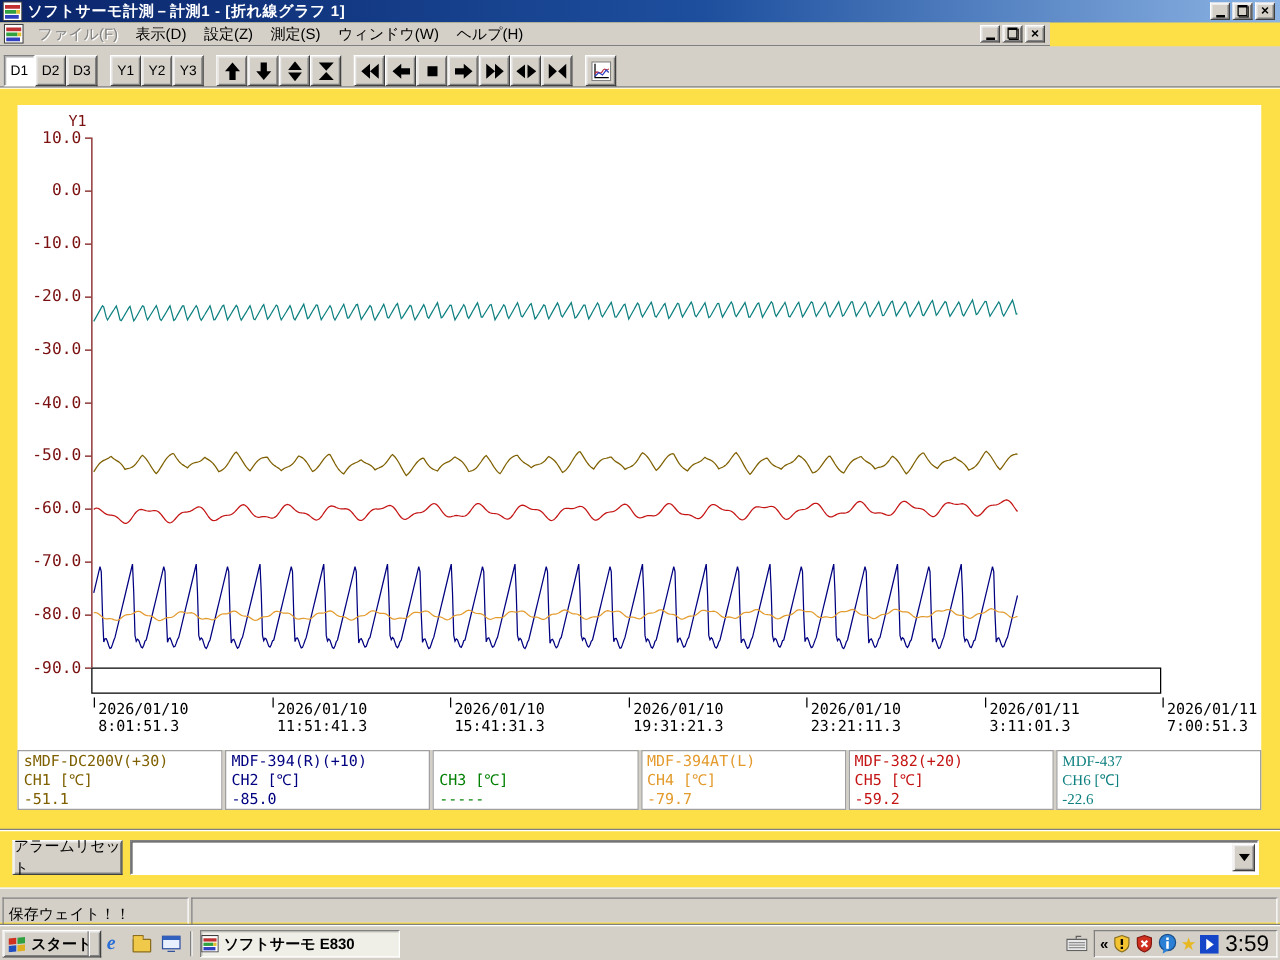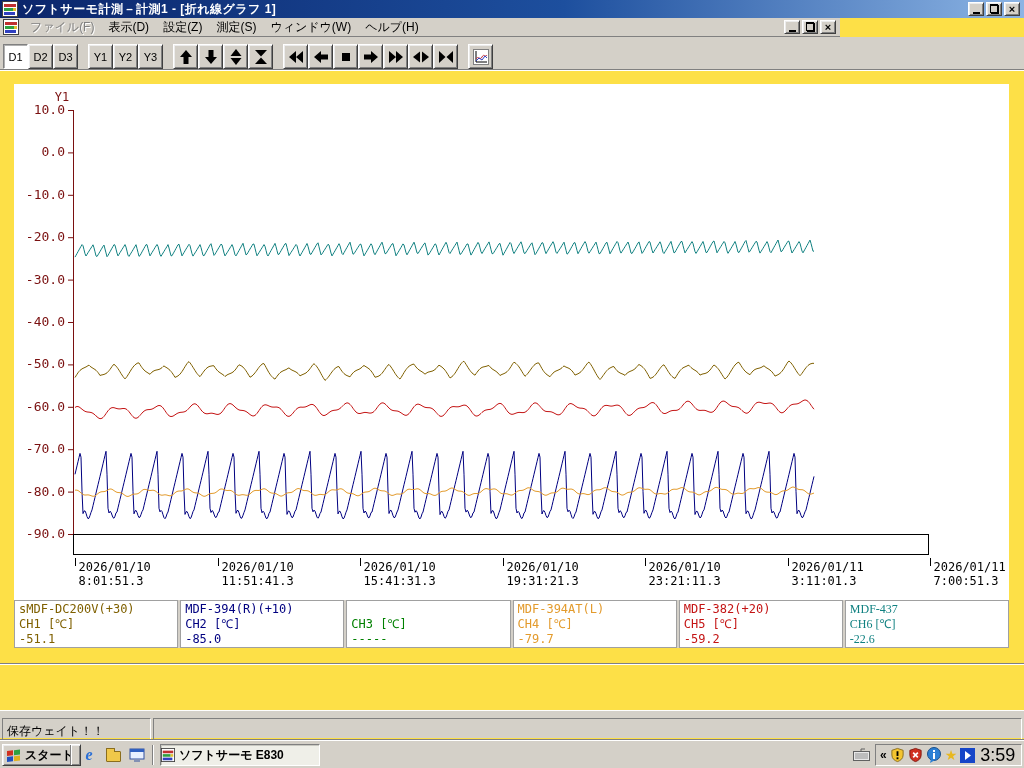--- a/index.html
+++ b/index.html
@@ -290,20 +290,31 @@
     </div>
     <div class="legend-cell" style="color: rgb(15, 128, 128); font-family: Liberation Serif, serif;">
       <div>MDF-437</div>
       <div>CH6 [℃]</div>
       <div>-22.6</div>
     </div>
   </div>
 
   <div class="groove"></div>
 
+  <div class="alarm-row">
+    <div class="alarm-btn raised">アラームリセット</div>
+    <div class="combo">
+      <span></span>
+      <div class="combo-arrow raised">
+        <svg width="9" height="6" viewBox="0 0 9 6">
+            <path d="M0 0 H9 L4.5 6 Z" fill="#000"></path>
+          </svg>
+      </div>
+    </div>
+  </div>
 
   <div class="statusbar">
     <div class="status-panel sp-left">保存ウェイト！！</div>
     <div class="status-panel sp-right"></div>
   </div>
 
   <div class="taskbar">
     <div class="startbtn raised">
       <svg width="16" height="14" viewBox="0 0 16 14">
         <g transform="skewY(-6)">

